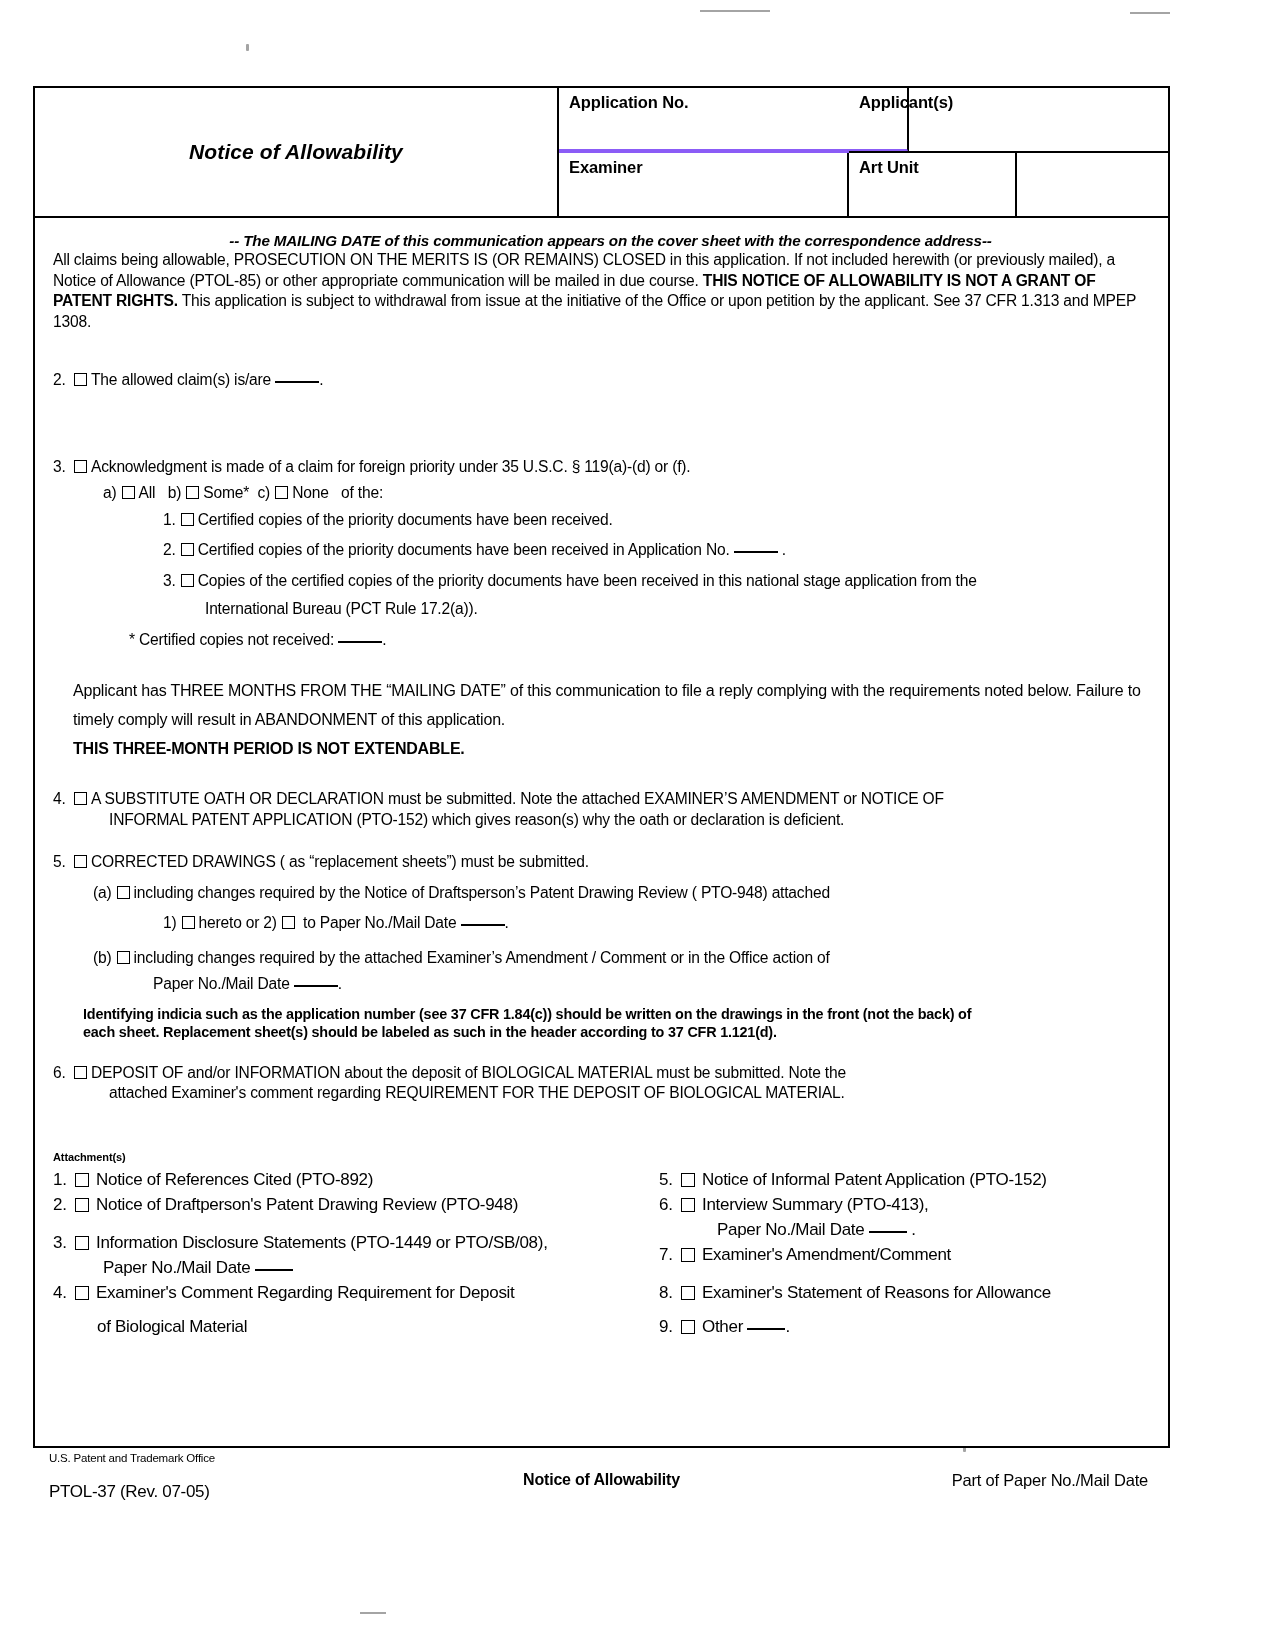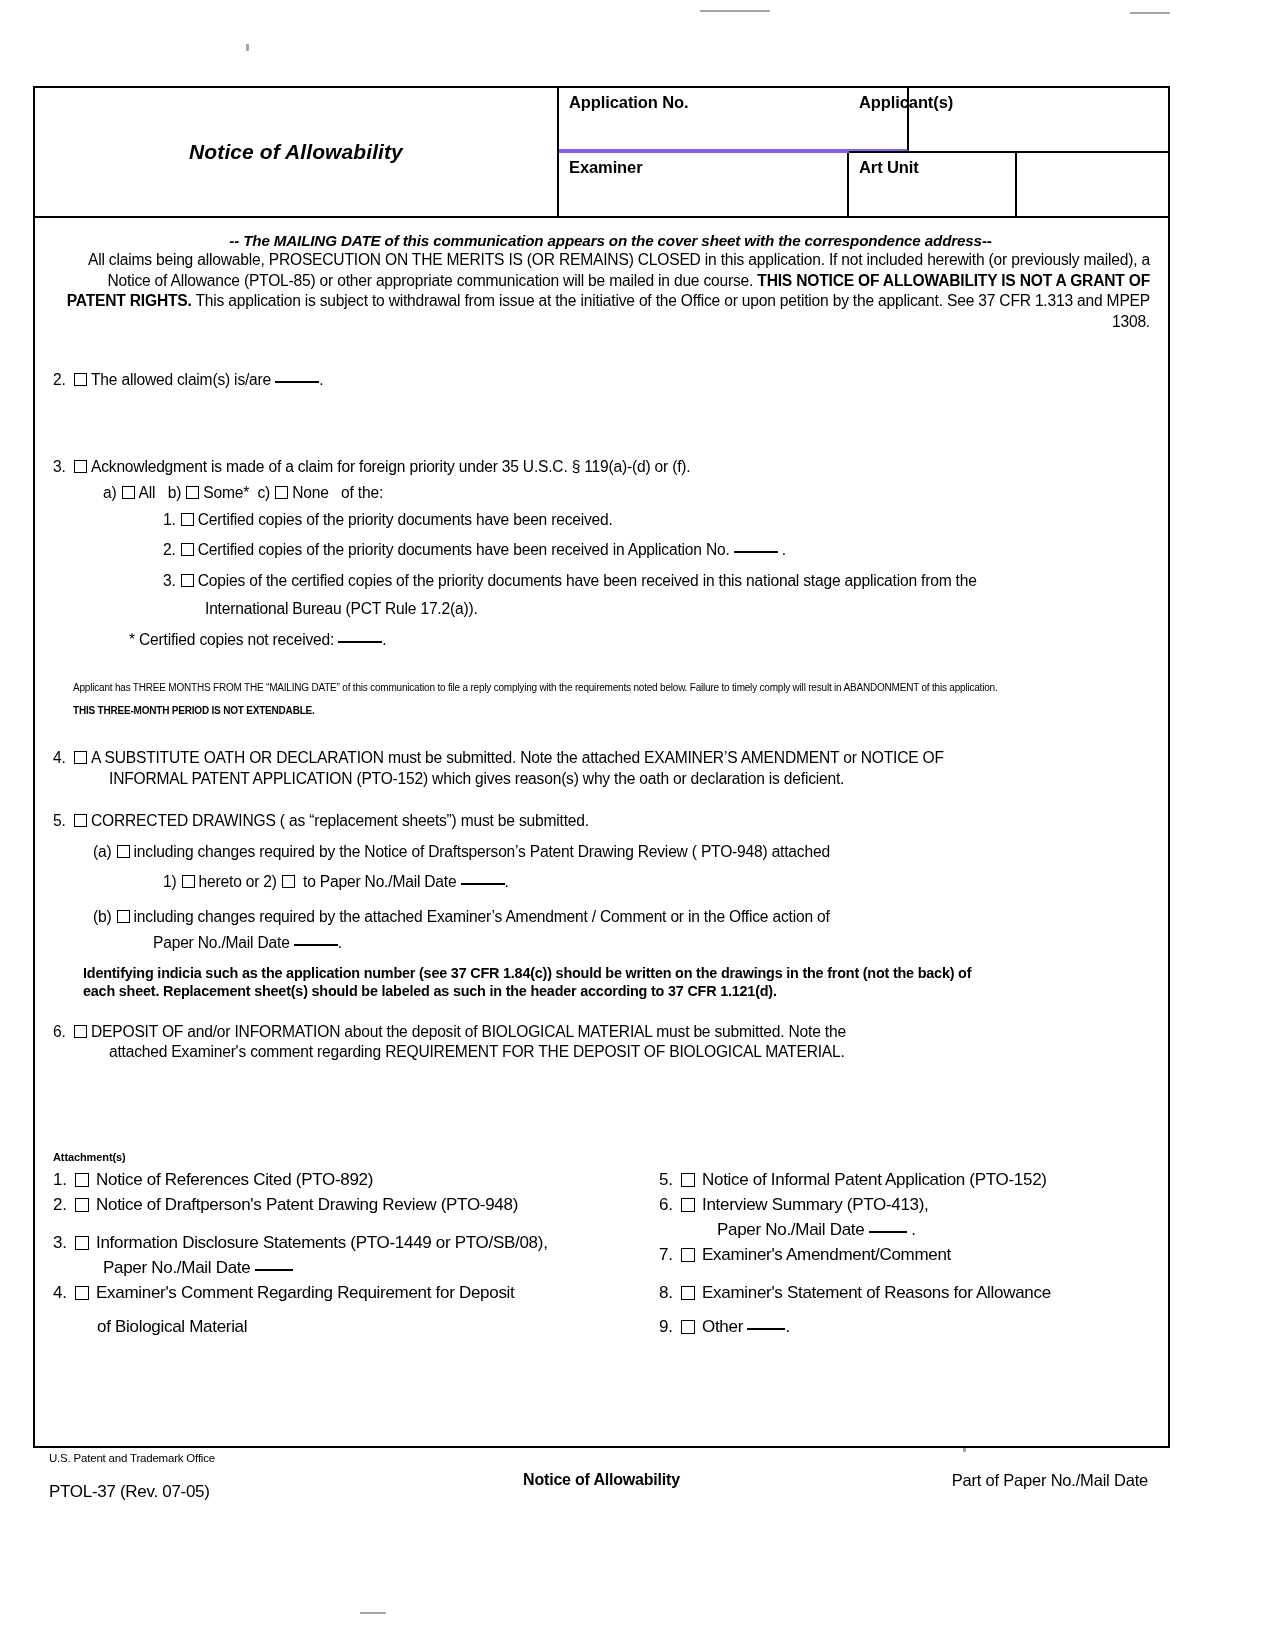--- a/index.html
+++ b/index.html
@@ -82,21 +82,21 @@
     font-weight: bold;
     font-style: italic;
     padding-left: 18px;
     margin-bottom: 1px;
     letter-spacing: -.15px;
   }
   .intro {
     font-size: 15.6px;
     line-height: 20.5px;
     letter-spacing: -.2px;
-    text-align: right;
+    text-align: left;
     margin-bottom: 20px;
   }
   .intro b { font-weight: bold; }
 
   
   .item {
     position: relative;
     font-size: 15.6px;
     line-height: 20.5px;
     letter-spacing: -.2px;
@@ -131,22 +131,22 @@
 
   .sp6  { height: 6px; }
   .sp10 { height: 10px; }
   .sp14 { height: 14px; }
   .sp18 { height: 18px; }
   .sp22 { height: 22px; }
   .sp26 { height: 26px; }
   .sp40 { height: 40px; }
 
   .para {
-    font-size: 10px;
-    line-height: 23px;
+    font-size: 16px;
+    line-height: 29px;
     letter-spacing: -.2px;
     padding-left: 20px;
   }
   .para b { font-weight: bold; margin-top: 22px; }
 
   .indicia {
     font-size: 14.4px;
     font-weight: bold;
     line-height: 18px;
     letter-spacing: -.2px;

